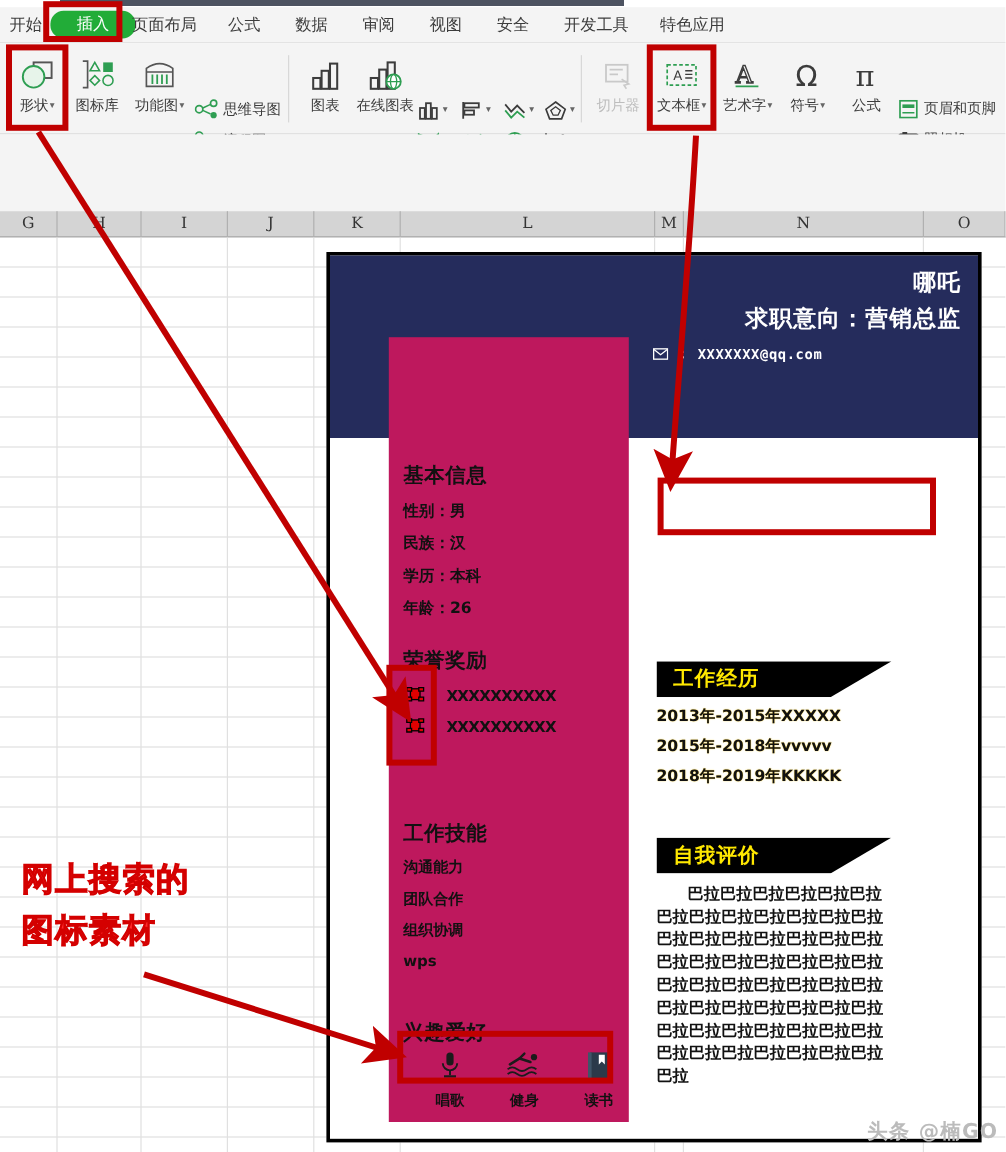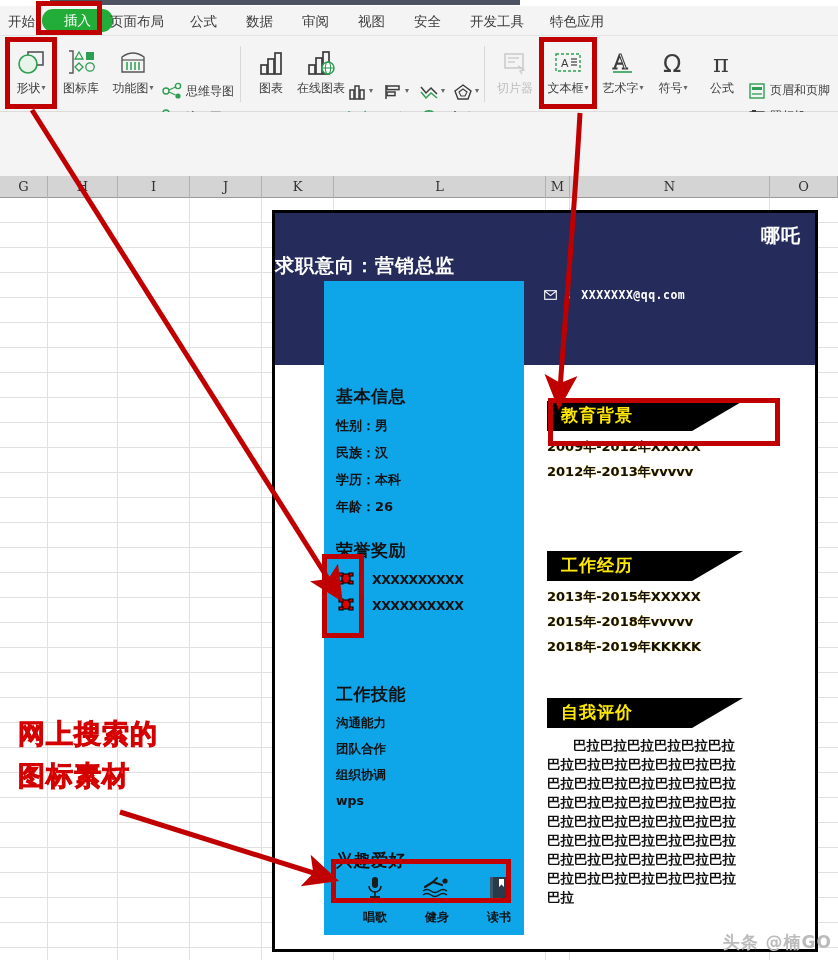--- a/index.html
+++ b/index.html
@@ -47,28 +47,28 @@
   .grid { position:absolute; left:0; top:198px; width:838px; height:762px; background:#ffffff; }
   .vline { position:absolute; top:0; width:1px; height:762px; background:#e0e0e0; }
   .hline { position:absolute; left:0; width:838px; height:1px; background:#e0e0e0; }
 
   
   .card { position:absolute; left:272px; top:210px; width:546px; height:742px;
           background:#ffffff; border:3px solid #000000; }
   .navy { position:absolute; left:0; top:0; width:100%; height:152px; background:#252c5c; }
   .navy .nm { position:absolute; left:0; right:14px; top:10px; text-align:right; color:#fff;
               font-size:19px; font-weight:bold; letter-spacing:1px; }
-  .navy .obj { position:absolute; left:0; right:14px; top:40px; text-align:left; color:#fff;
+  .navy .obj { position:absolute; left:0; right:14px; top:40px; text-align:right; color:#fff;
                font-size:19px; font-weight:bold; letter-spacing:1px; }
   .navy .contact { position:absolute; left:0; right:6px; top:74px; display:flex; justify-content:center;
                    gap:28px; color:#fff; font-family:"DejaVu Sans Mono","Liberation Mono",monospace;
                    font-size:11.5px; font-weight:bold; letter-spacing:0.5px; }
   .navy .contact .cell { display:flex; align-items:center; gap:6px; }
 
-  .yellow { position:absolute; left:49px; top:68px; width:200px; height:654px; background:#0ea5e9; }
+  .yellow { position:absolute; left:49px; top:68px; width:200px; height:654px; background:#be185d; }
   .ysec { position:absolute; left:12px; width:190px; }
   .ysec .h { font-size:17px; font-weight:bold; color:#111; letter-spacing:0.5px; }
   .ysec .r { font-size:13px; font-weight:bold; color:#111; margin-top:9px; }
   .ysec .r.sm { font-size:12.5px; }
 
   .hon-row { display:flex; align-items:center; margin-top:8px; gap:16px; }
   .hon-row .txt { font-size:12.5px; font-weight:bold; color:#111; letter-spacing:-0.5px; }
 
   .hobby-icons { position:absolute; left:8px; top:26px; width:190px; display:flex; }
   .hobby-icons .hb { width:62px; text-align:center; }
@@ -518,28 +518,20 @@
 
       <div class="ysec" style="top:402px">
         <div class="h">工作技能</div>
         <div class="r sm">沟通能力</div>
         <div class="r sm">团队合作</div>
         <div class="r sm">组织协调</div>
         <div class="r sm">wps</div>
       </div>
     </div>
 
-    <div class="rcol" style="top:188px">
-      <div class="banner">
-        <div class="bg"></div>
-        <div class="t">教育背景</div>
-      </div>
-      <div class="rline">2009年-2012年XXXXX</div>
-      <div class="rline">2012年-2013年vvvvv</div>
-    </div>
 
     <div class="rcol" style="top:338px">
       <div class="banner">
         <div class="bg"></div>
         <div class="t">工作经历</div>
       </div>
       <div class="rline">2013年-2015年XXXXX</div>
       <div class="rline">2015年-2018年vvvvv</div>
       <div class="rline">2018年-2019年KKKKK</div>
     </div>

